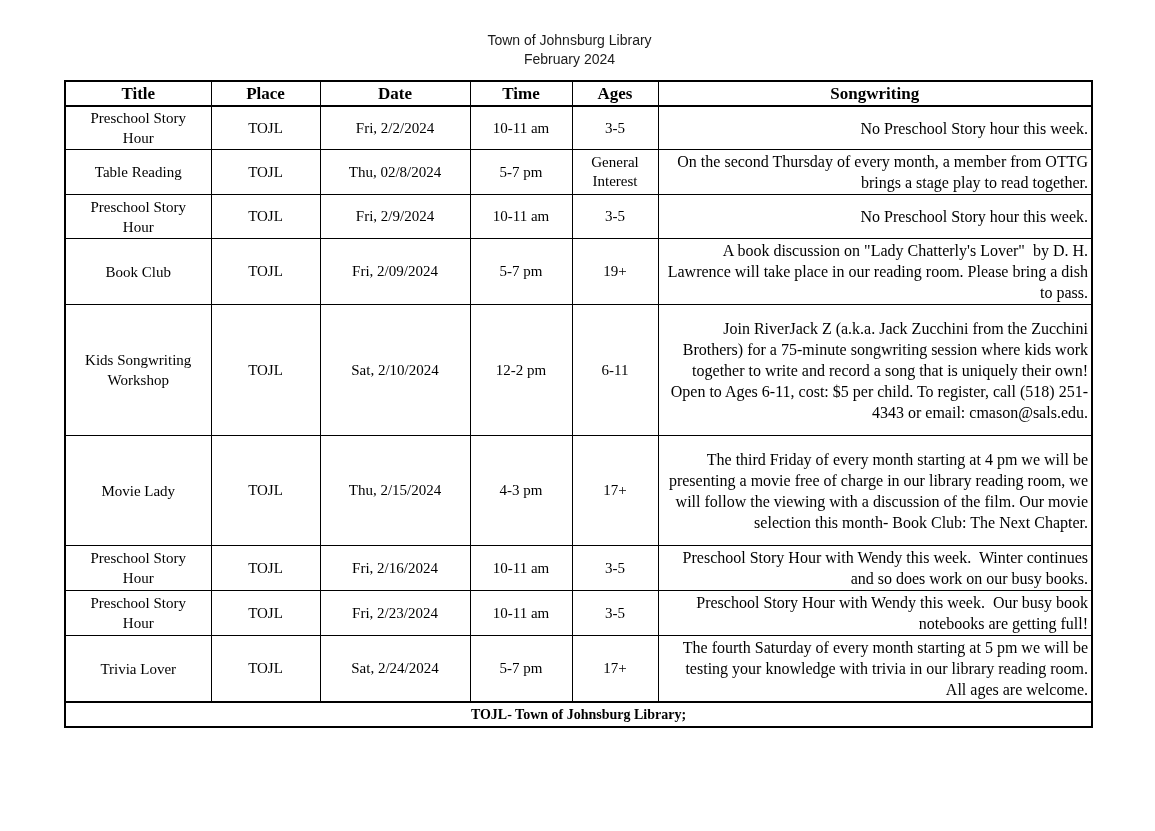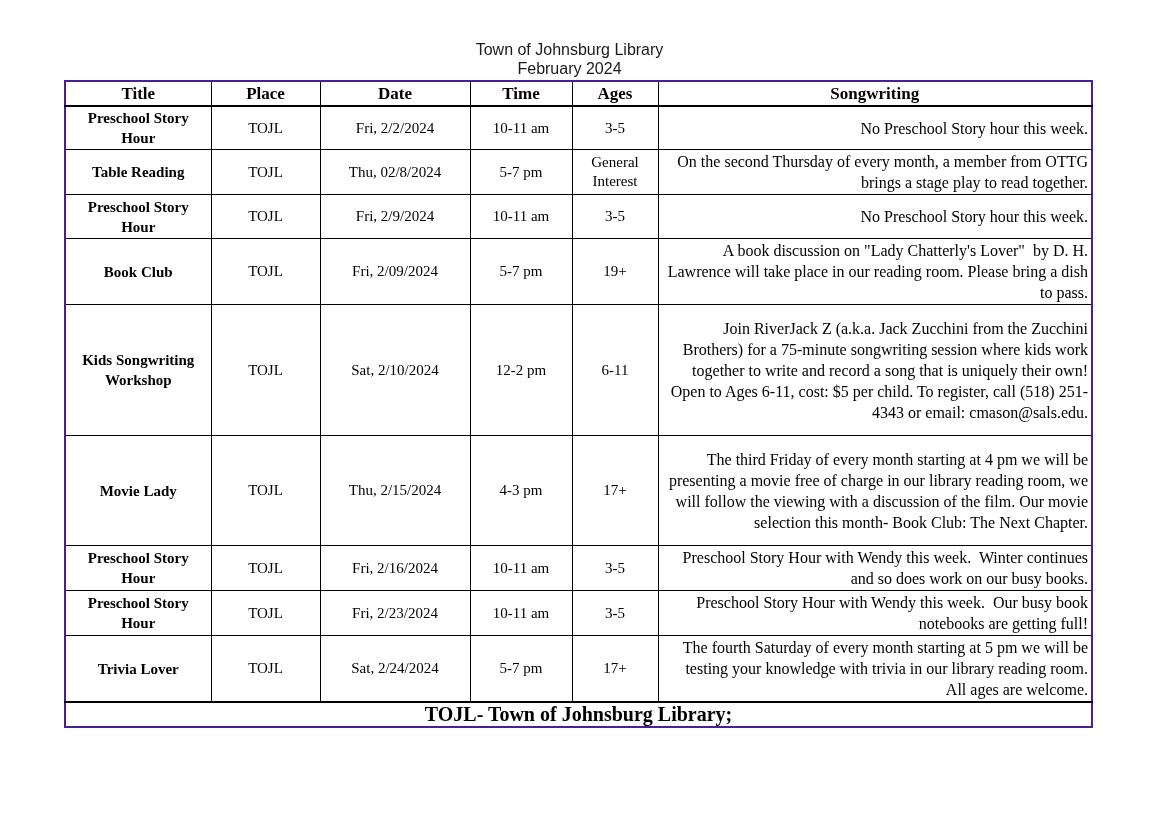--- a/index.html
+++ b/index.html
@@ -7,40 +7,40 @@
   body {
     width: 1155px;
     height: 831px;
     position: relative;
     font-family: "Liberation Serif", serif;
     color: #000000;
     overflow: hidden;
   }
   .doc-header {
     position: absolute;
-    top: 40px;
+    top: 31px;
     left: 0;
     width: 1139px;
     text-align: center;
     font-family: "Liberation Sans", sans-serif;
-    font-size: 16px;
+    font-size: 14px;
     line-height: 19px;
     color: #1a1a1a;
   }
   .table-wrap {
     position: absolute;
     left: 64px;
     top: 80px;
     width: 1029px;
   }
   table {
     width: 100%;
     border-collapse: collapse;
     table-layout: fixed;
-    border: 2px solid #4c1d95;
+    border: 2px solid #000000;
   }
   th, td {
     border: 1px solid #000000;
     vertical-align: middle;
     text-align: center;
     overflow: hidden;
   }
   thead th {
     font-family: "Liberation Serif", serif;
     font-weight: bold;
@@ -48,35 +48,35 @@
     height: 25px;
     border-bottom: 2px solid #000000;
     padding: 1px 2px;
   }
   td {
     font-size: 15px;
     line-height: 19px;
     padding: 1px 2px;
   }
   td.c-title {
-    font-weight: bold;
+    font-weight: normal;
     font-size: 15px;
     line-height: 20px;
     padding: 1px 13px;
   }
   td.c-desc {
     text-align: right;
     font-size: 16px;
     line-height: 21px;
     padding: 1px 3px 1px 4px;
     white-space: pre-wrap;
   }
   tfoot td {
     font-weight: bold;
-    font-size: 20px;
+    font-size: 14px;
     height: 25px;
     border-top: 2px solid #000000;
     text-align: center;
     padding: 1px 2px;
   }
 </style>
 </head>
 <body>
 
 <div class="doc-header">

